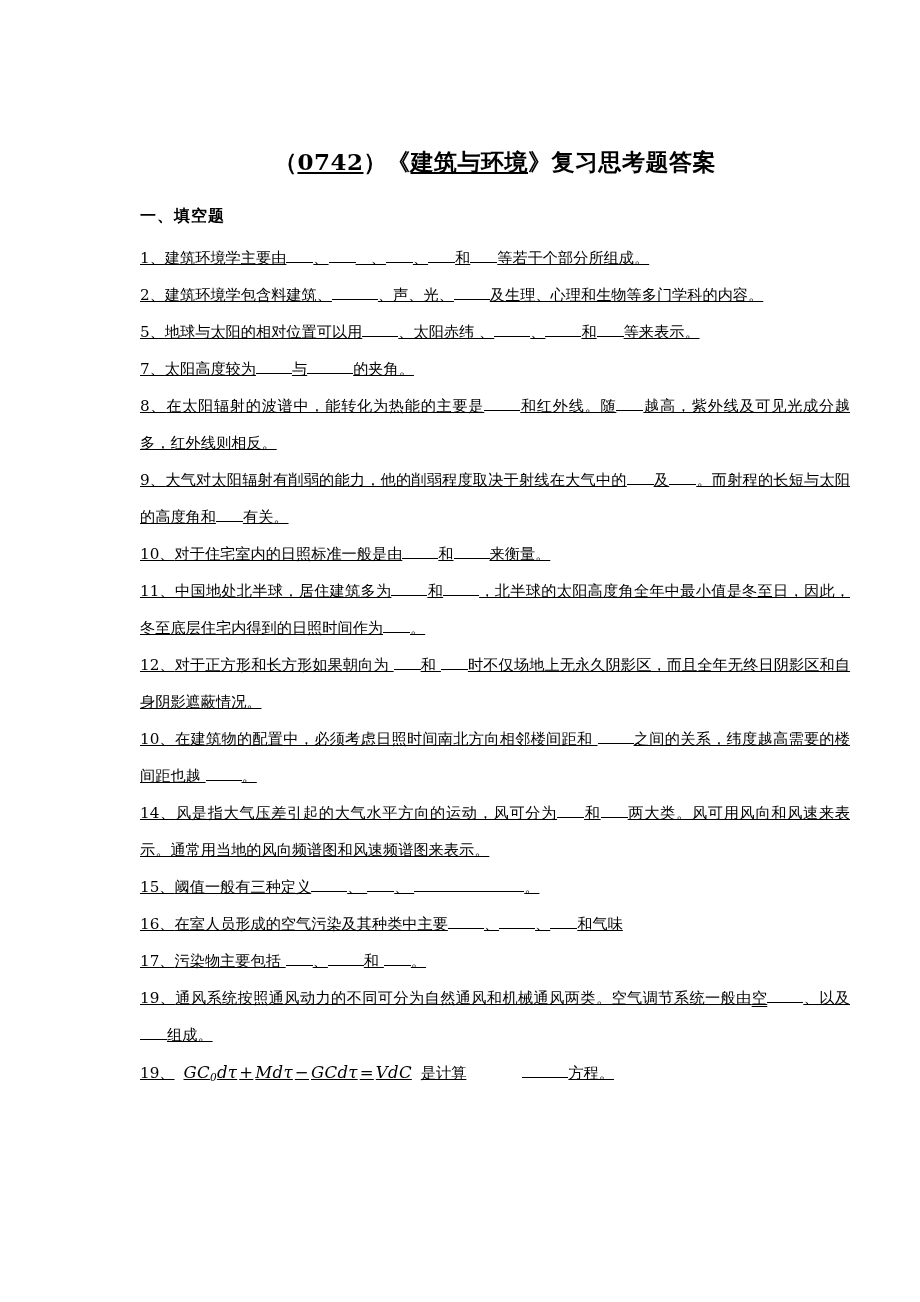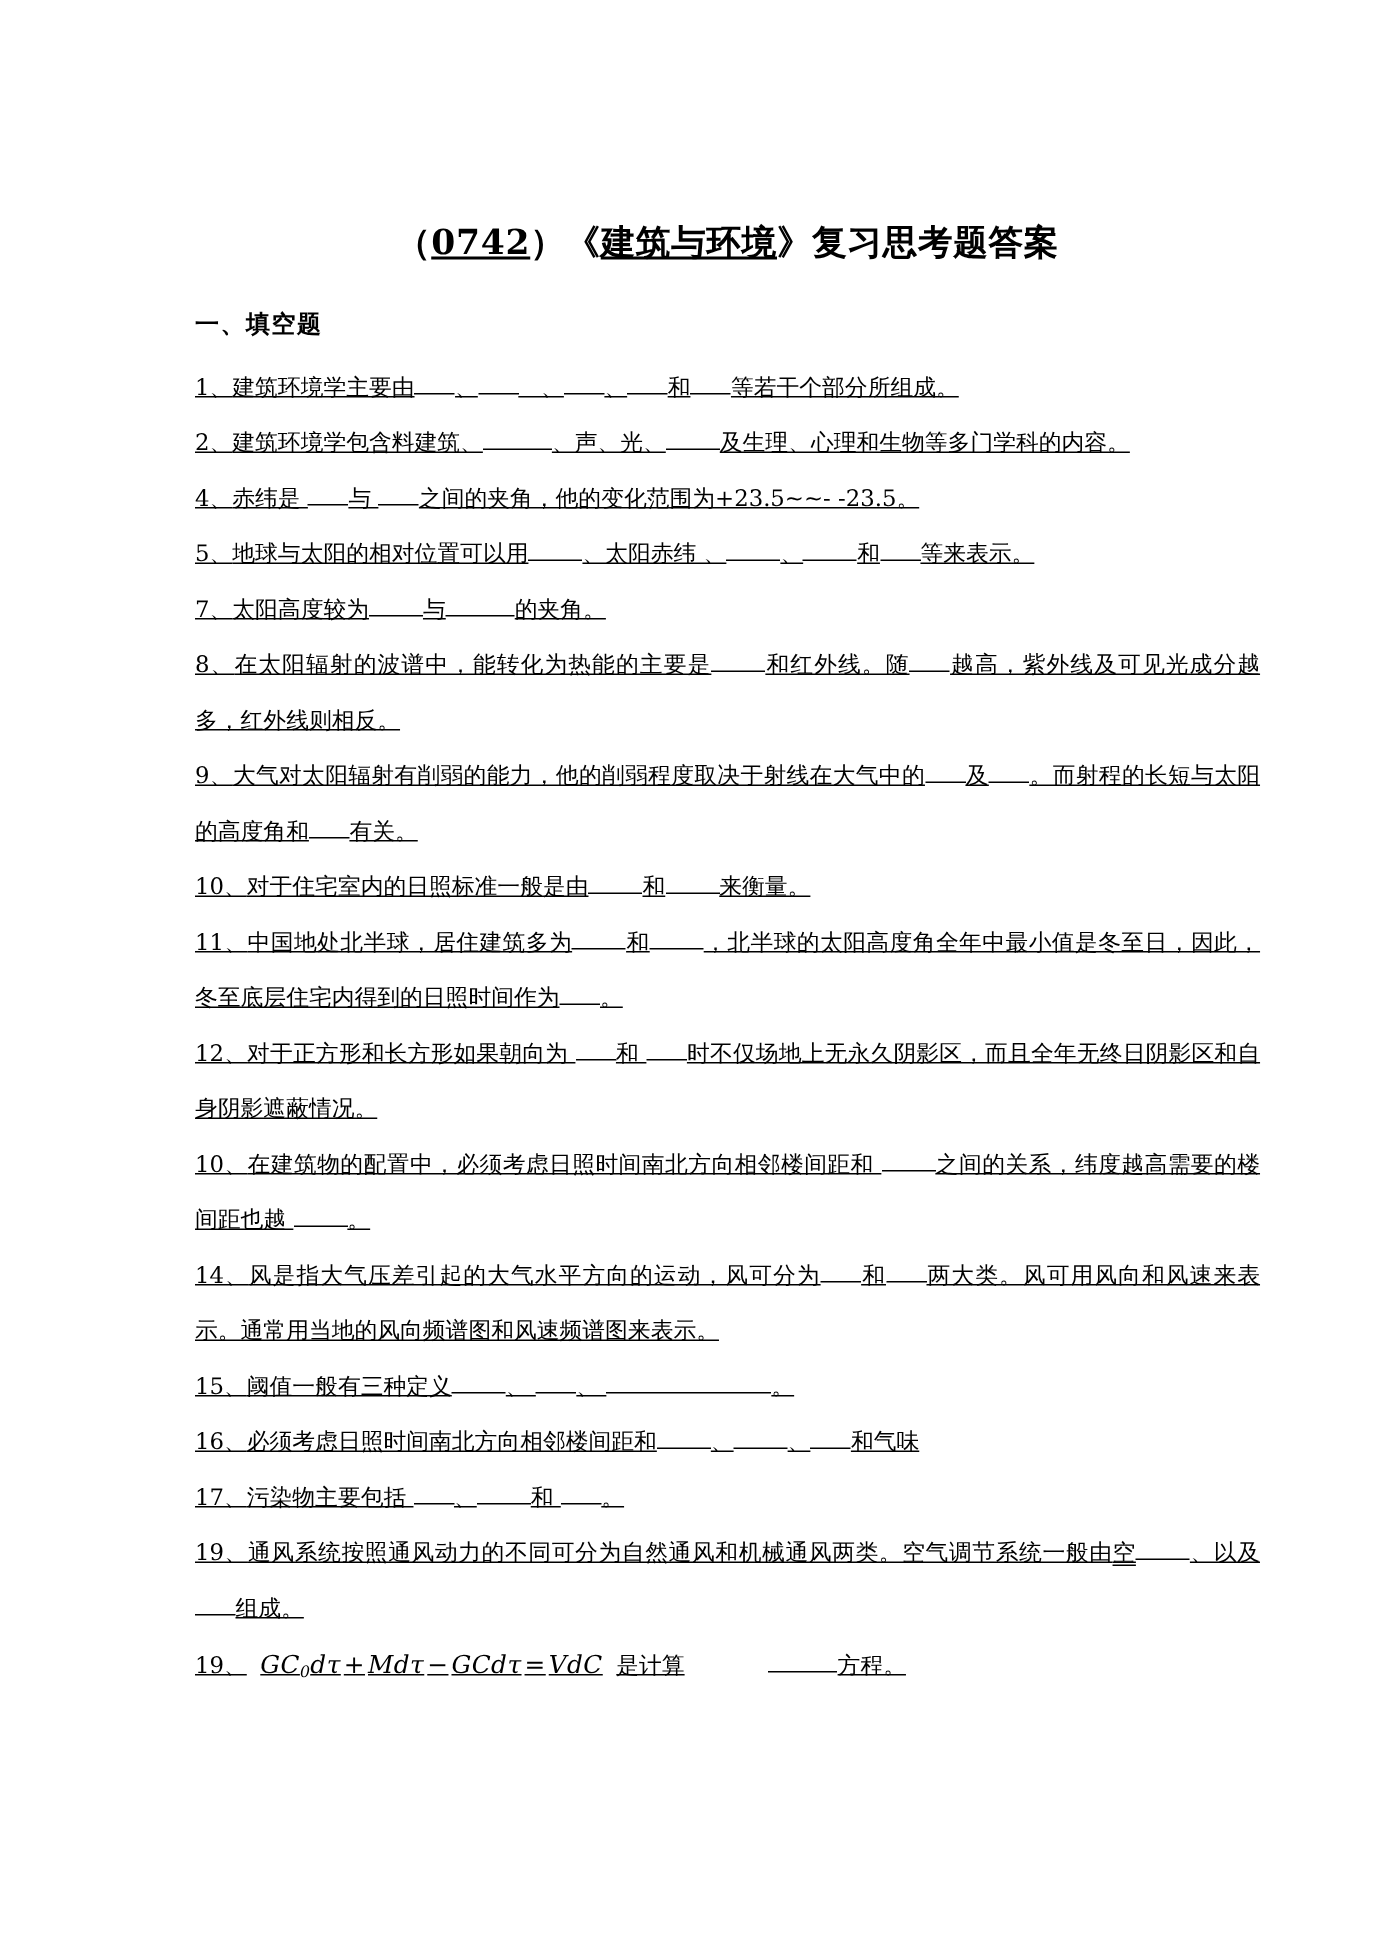--- a/index.html
+++ b/index.html
@@ -17,21 +17,21 @@
     position: relative;
     width: 920px;
     height: 1302px;
     background: #ffffff;
     margin: 0 auto;
     overflow: hidden;
     box-sizing: border-box;
   }
   .content {
     position: absolute;
-    left: 130px;
+    left: 140px;
     top: 0;
     width: 710px;
   }
 
   
   .doc-title {
     text-align: center;
     font-family: "DejaVu Serif", "Liberation Serif", serif;
     font-weight: bold;
     font-size: 23px;
@@ -122,21 +122,20 @@
 
     <h2 class="section-heading">一、填空题</h2>
 
     <ol class="q-list">
 
       <li class="q-item first"><span>1、</span><span>建筑环境学主要由</span><span class="bl bl-s"></span><span>、</span><span class="bl bl-s"></span><span>　、</span><span class="bl bl-s"></span><span>、</span><span class="bl bl-s"></span><span>和</span><span class="bl bl-s"></span><span>等若干个部分所组成。</span></li>
 
       <li class="q-item"><span>2、</span><span>建筑环境学包含料建筑、</span><span class="bl bl-l"></span><span>、声、光、</span><span class="bl bl-m"></span><span>及生理、心理和生物等多门学科的内容。</span></li>
 
 
-      <li class="q-item"><span>4、</span><span>赤纬是 </span><span class="bl bl-s"></span><span>与 </span><span class="bl bl-s"></span><span>之间的夹角，他的变化范围为+23.5~~- -23.5。</span></li>
 
       <li class="q-item"><span>5、</span><span>地球与太阳的相对位置可以用</span><span class="bl bl-m"></span><span>、太阳赤纬 、</span><span class="bl bl-m"></span><span>、</span><span class="bl bl-m"></span><span>和</span><span class="bl bl-s"></span><span>等来表示。</span></li>
 
 
       <li class="q-item"><span>7、</span><span>太阳高度较为</span><span class="bl bl-m"></span><span>与</span><span class="bl bl-l"></span><span>的夹角。</span></li>
 
       <li class="q-item"><span>8、</span><span>在太阳辐射的波谱中，能转化为热能的主要是</span><span class="bl bl-m"></span><span>和红外线。随</span><span class="bl bl-s"></span><span>越高，紫外线及可见光成分越多，红外线则相反。</span></li>
 
       <li class="q-item"><span>9、</span><span>大气对太阳辐射有削弱的能力，他的削弱程度取决于射线在大气中的</span><span class="bl bl-s"></span><span>及</span><span class="bl bl-s"></span><span>。而射程的长短与太阳的高度角和</span><span class="bl bl-s"></span><span>有关。</span></li>
 
@@ -145,21 +144,21 @@
       <li class="q-item"><span>11、</span><span>中国地处北半球，居住建筑多为</span><span class="bl bl-m"></span><span>和</span><span class="bl bl-m"></span><span>，北半球的太阳高度角全年中最小值是冬至日，因此，冬至底层住宅内得到的日照时间作为</span><span class="bl bl-s"></span><span>。</span></li>
 
       <li class="q-item"><span>12、</span><span>对于正方形和长方形如果朝向为 </span><span class="bl bl-s"></span><span>和 </span><span class="bl bl-s"></span><span>时不仅场地上无永久阴影区，而且全年无终日阴影区和自身阴影遮蔽情况。</span></li>
 
       <li class="q-item"><span>10、</span><span>在建筑物的配置中，必须考虑日照时间南北方向相邻楼间距和 </span><span class="bl bl-m"></span><span>之间的关系，纬度越高需要的楼间距也越 </span><span class="bl bl-m"></span><span>。</span></li>
 
       <li class="q-item"><span>14、</span><span>风是指大气压差引起的大气水平方向的运动，风可分为</span><span class="bl bl-s"></span><span>和</span><span class="bl bl-s"></span><span>两大类。风可用风向和风速来表示。通常用当地的风向频谱图和风速频谱图来表示。</span></li>
 
       <li class="q-item"><span>15、</span><span>阈值一般有三种定义</span><span class="bl bl-m"></span><span>、 </span><span class="bl bl-s"></span><span>、 </span><span class="bl bl-xl"></span><span>。</span></li>
 
-      <li class="q-item"><span>16、</span><span>必须考虑日照时间南北方向相邻楼间距和</span><span class="bl bl-m"></span><span>、</span><span class="bl bl-m"></span><span>、</span><span class="bl bl-s"></span><span>和气味</span></li>
+      <li class="q-item"><span>16、</span><span>在室人员形成的空气污染及其种类中主要</span><span class="bl bl-m"></span><span>、</span><span class="bl bl-m"></span><span>、</span><span class="bl bl-s"></span><span>和气味</span></li>
 
       <li class="q-item"><span>17、</span><span>污染物主要包括 </span><span class="bl bl-s"></span><span>、</span><span class="bl bl-m"></span><span>和 </span><span class="bl bl-s"></span><span>。</span></li>
 
       <li class="q-item"><span>19、</span><span class="uw-host"><span>通风系统按照通风动力的不同可分为自然通风和机械通风两类。空气调节系统一般由<span class="uw">空</span></span></span><span class="bl bl-m"></span><span>、以及</span><span class="bl bl-s"></span><span>组成。</span></li>
 
       <li class="q-item"><span>19、</span><span class="sp"></span><span class="formula"><span>GC</span><span class="sub">0</span><span>dτ</span><span class="op">+</span><span>Mdτ</span><span class="op">−</span><span>GCdτ</span><span class="op">=</span><span>VdC</span></span><span class="sp"></span><span>是计算</span><span class="sp3"></span><span class="bl bl-l"></span><span>方程。</span></li>
 
     </ol>
   </div>
 </div>

